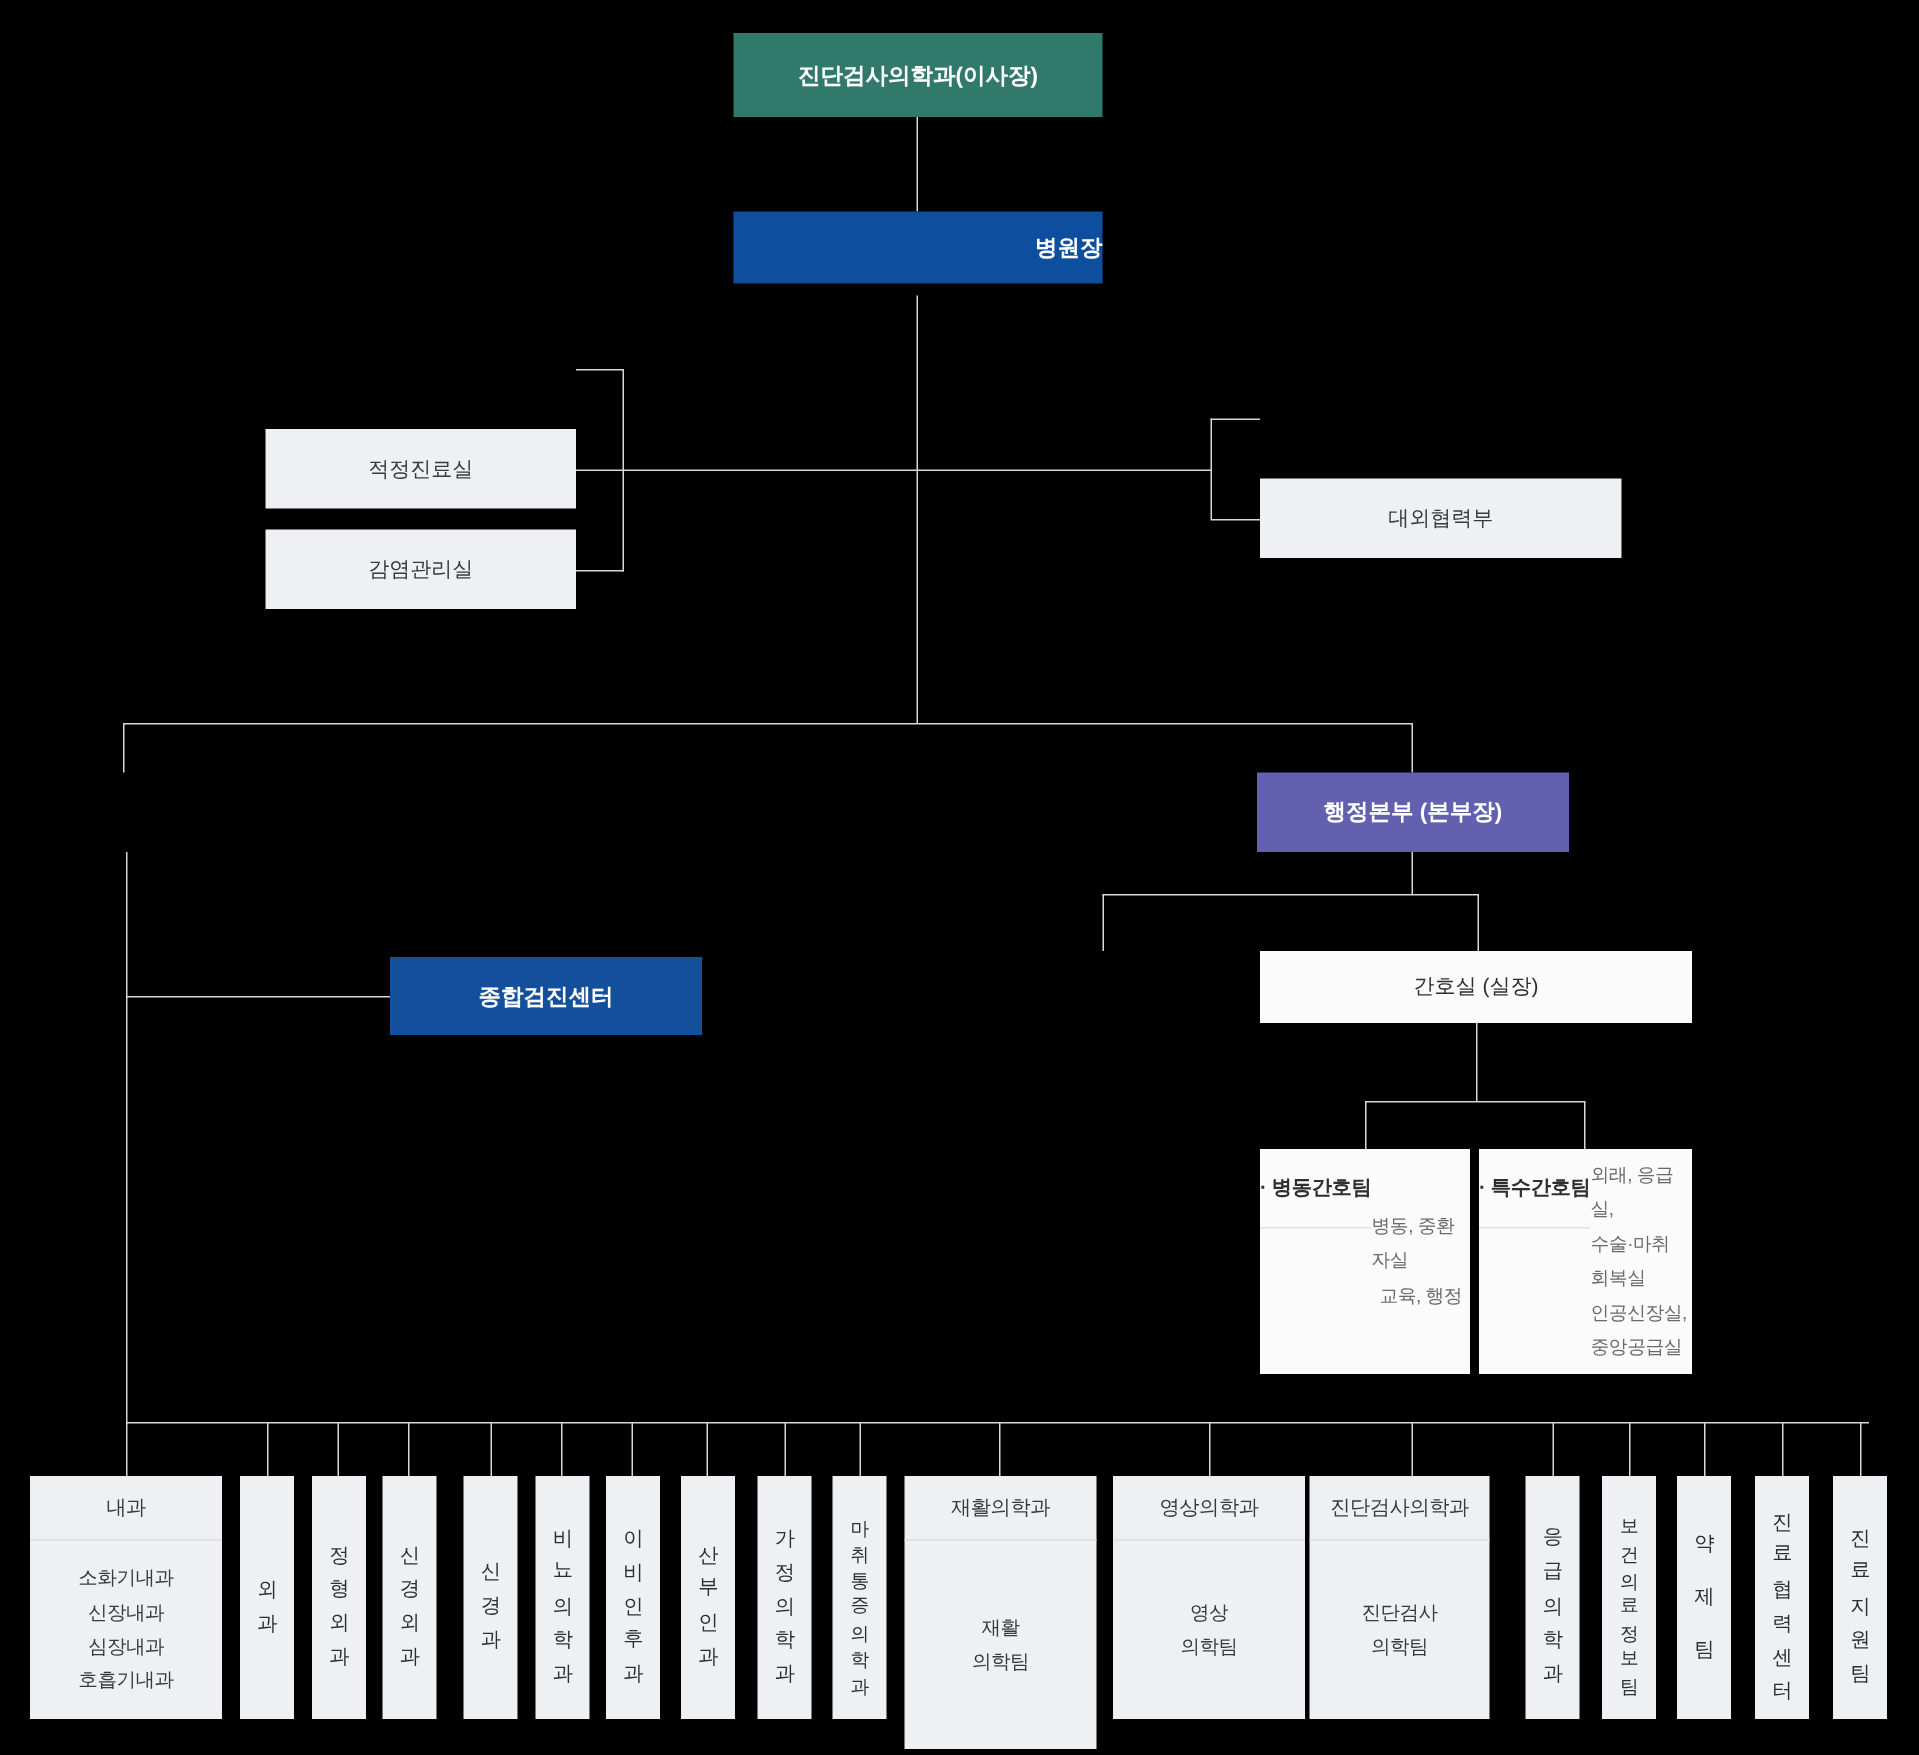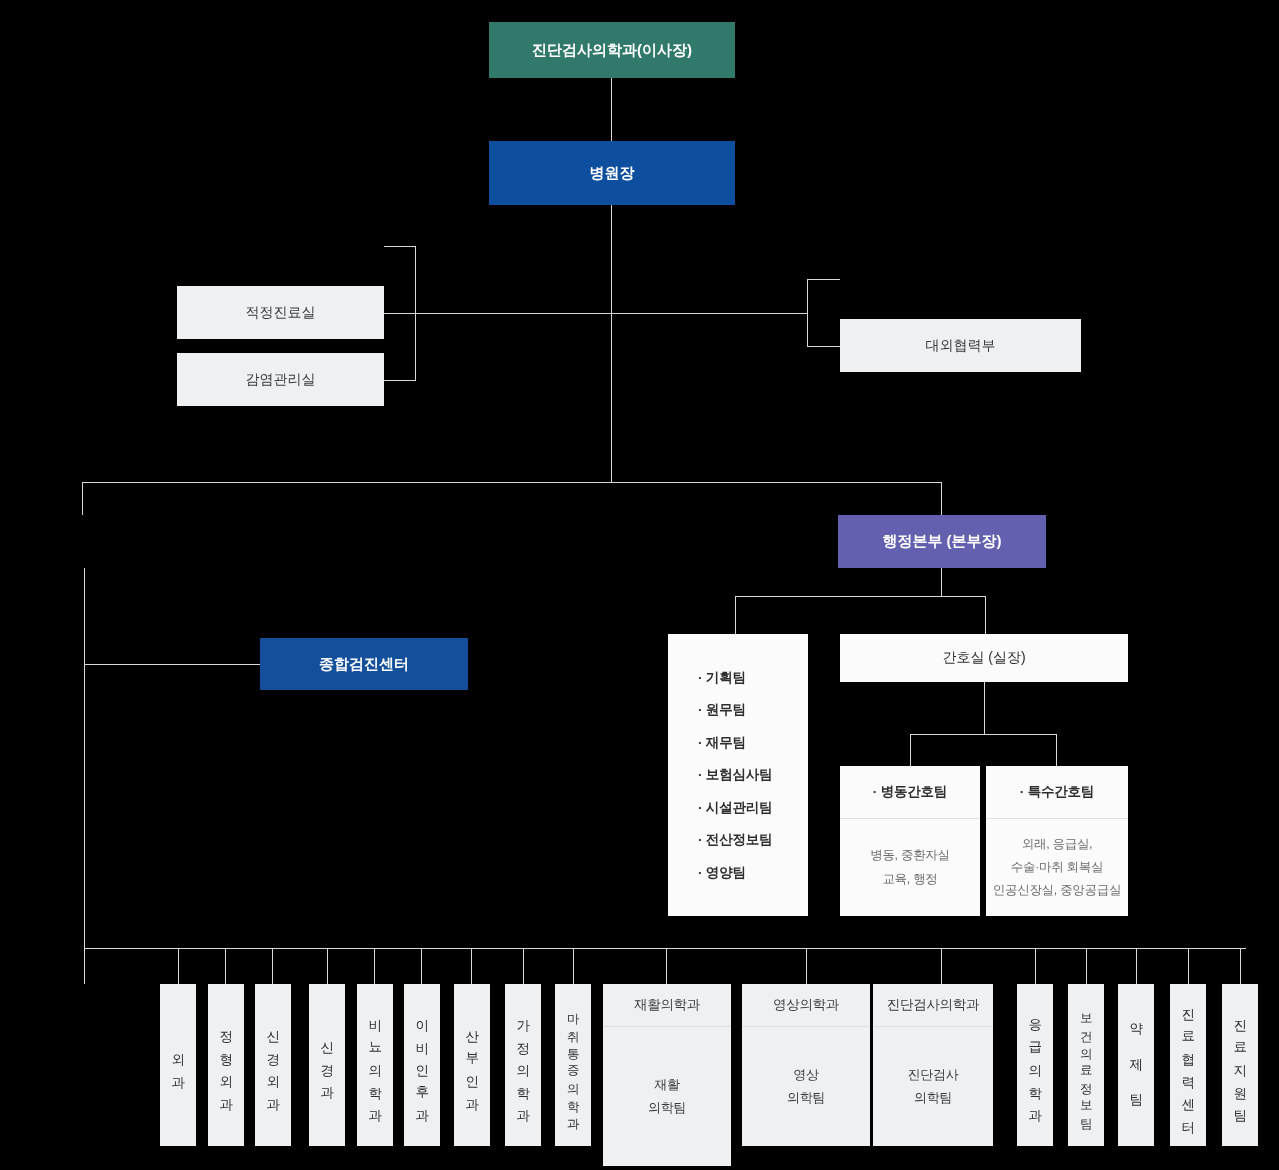--- a/index.html
+++ b/index.html
@@ -96,21 +96,21 @@
     padding: 9.5px 0;
     font-weight: bold;
     letter-spacing: -0.2px;
   }
   
   .nurse-box {
     position: absolute;
     box-sizing: border-box;
     background: #fbfbfb;
     display: flex;
-    flex-direction: column;
+    flex-direction: row;
     z-index: 3;
   }
   .nurse-box .nb-head {
     height: 52px;
     display: flex;
     align-items: center;
     justify-content: center;
     font-size: 13.5px;
     font-weight: bold;
     color: #2e2e2e;
@@ -233,21 +233,21 @@
   <div class="line" style="left:1035px;top:948px; width:1px; height:36px;"></div>
   <div class="line" style="left:1086px;top:948px; width:1px; height:36px;"></div>
   <div class="line" style="left:1136px;top:948px; width:1px; height:36px;"></div>
   <div class="line" style="left:1188px;top:948px; width:1px; height:36px;"></div>
   <div class="line" style="left:1240px;top:948px; width:1px; height:36px;"></div>
 
   <div class="node lvl-foundation" style="left:489px; top:22px; width:246px; height:56px;">
     <span class="node-title">진단검사의학과(이사장)</span>
   </div>
 
-  <div class="node lvl-director" style="left:489px; top:141px; width:246px; height:64px;">
+  <div class="node lvl-director" style="left:489px; top:141px; width:246px; height:48px;justify-content:flex-end;">
     <span class="node-title">병원장</span>
   </div>
 
   <div class="node lvl-gray" style="left:177px; top:286px; width:207px; height:53px;">
     <span class="node-title">적정진료실</span>
   </div>
   <div class="node lvl-gray" style="left:177px; top:353px; width:207px; height:53px;">
     <span class="node-title">감염관리실</span>
   </div>
 
@@ -257,29 +257,20 @@
 
 
   <div class="node lvl-admin" style="left:838px; top:515px; width:208px; height:53px;">
     <span class="node-title">행정본부 (본부장)</span>
   </div>
 
   <div class="node lvl-screening" style="left:260px; top:638px; width:208px; height:52px;">
     <span class="node-title">종합검진센터</span>
   </div>
 
-  <div class="team-list" style="left:668px; top:634px; width:140px; height:282px;">
-    <div class="team-item">· 기획팀</div>
-    <div class="team-item">· 원무팀</div>
-    <div class="team-item">· 재무팀</div>
-    <div class="team-item">· 보험심사팀</div>
-    <div class="team-item">· 시설관리팀</div>
-    <div class="team-item">· 전산정보팀</div>
-    <div class="team-item">· 영양팀</div>
-  </div>
 
   <div class="node lvl-nursing-head" style="left:840px; top:634px; width:288px; height:48px; background:#fbfbfb;">
     <span class="node-title">간호실 (실장)</span>
   </div>
 
   <div class="nurse-box" style="left:840px; top:766px; width:140px; height:150px;">
     <div class="nb-head">· 병동간호팀</div>
     <div class="nb-body">
       <div>병동, 중환자실</div>
       <div>교육, 행정</div>
@@ -288,20 +279,29 @@
 
   <div class="nurse-box" style="left:986px; top:766px; width:142px; height:150px;">
     <div class="nb-head">· 특수간호팀</div>
     <div class="nb-body">
       <div>외래, 응급실,</div>
       <div>수술·마취 회복실</div>
       <div>인공신장실, 중앙공급실</div>
     </div>
   </div>
 
+  <div class="dept" style="left:20px; top:984px; width:128px; height:162px;">
+    <div class="d-head">내과</div>
+    <div class="d-body">
+      <div>소화기내과</div>
+      <div>신장내과</div>
+      <div>심장내과</div>
+      <div>호흡기내과</div>
+    </div>
+  </div>
 
   <div class="dept vertical" style="left:160px; top:984px; width:36px; height:162px;">
     <span class="v-text">외과</span>
   </div>
   <div class="dept vertical" style="left:208px; top:984px; width:36px; height:162px;">
     <span class="v-text">정형외과</span>
   </div>
   <div class="dept vertical" style="left:255px; top:984px; width:36px; height:162px;">
     <span class="v-text">신경외과</span>
   </div>

